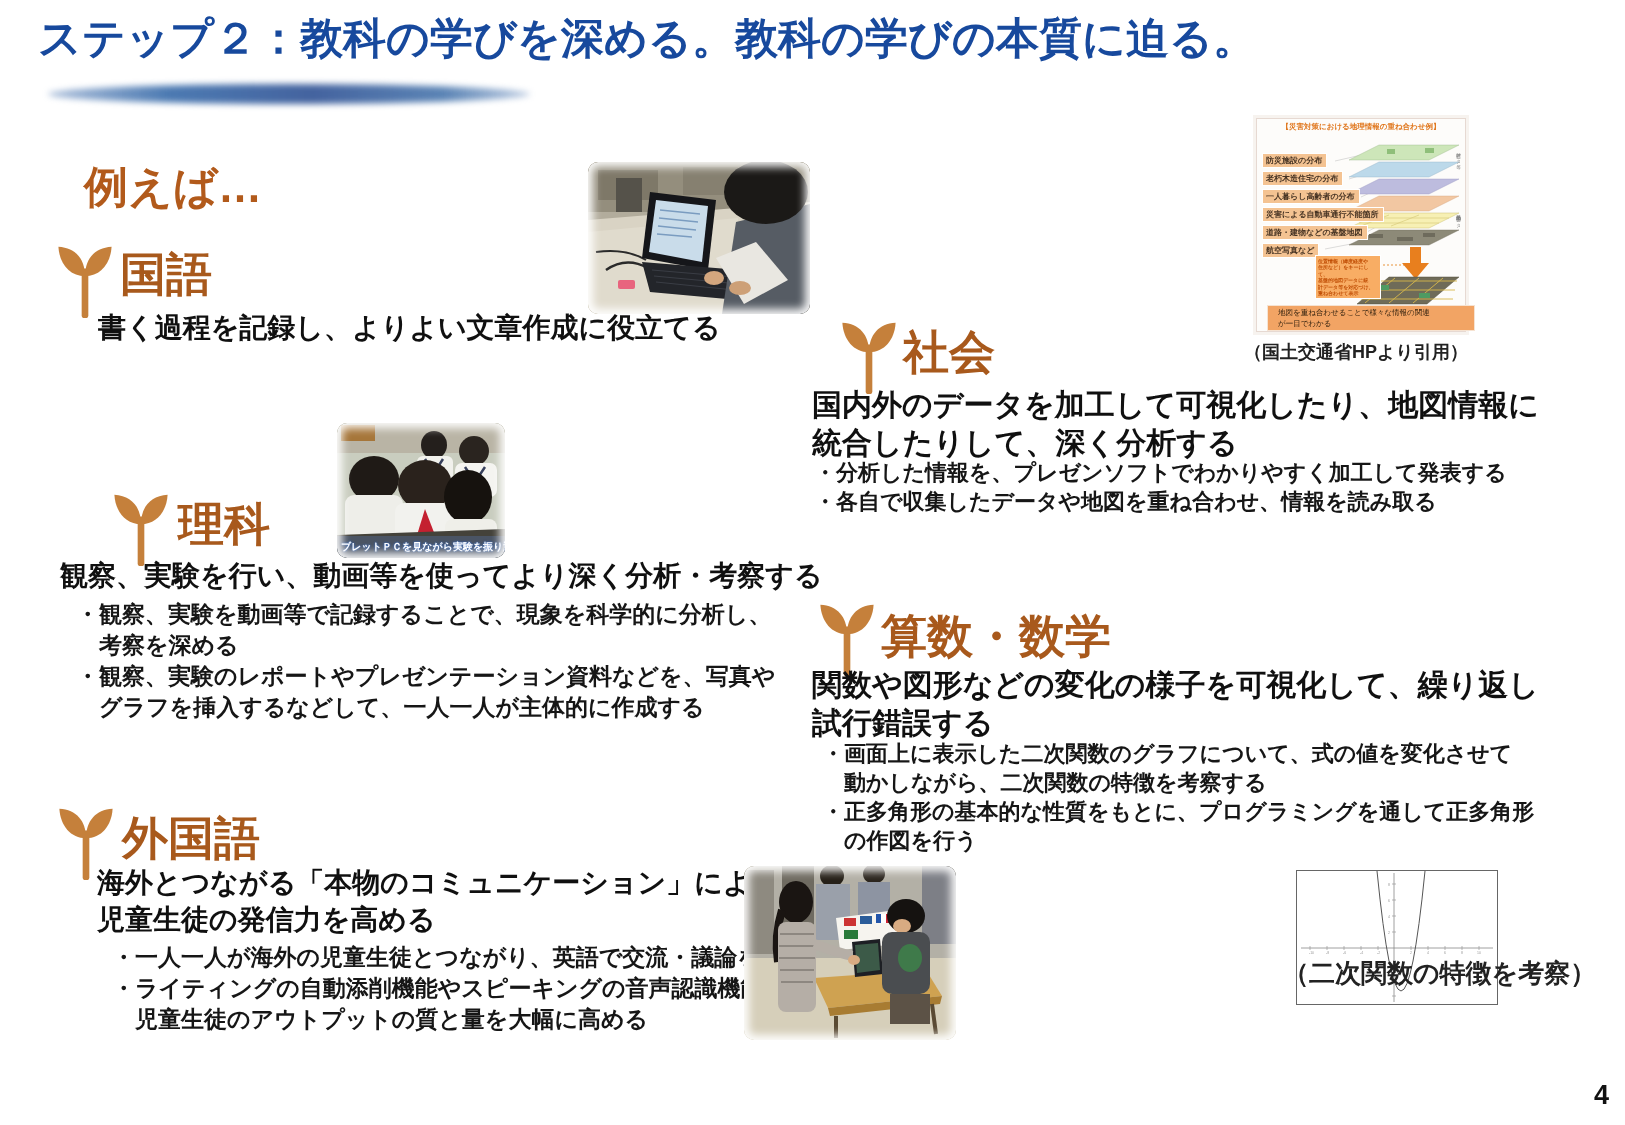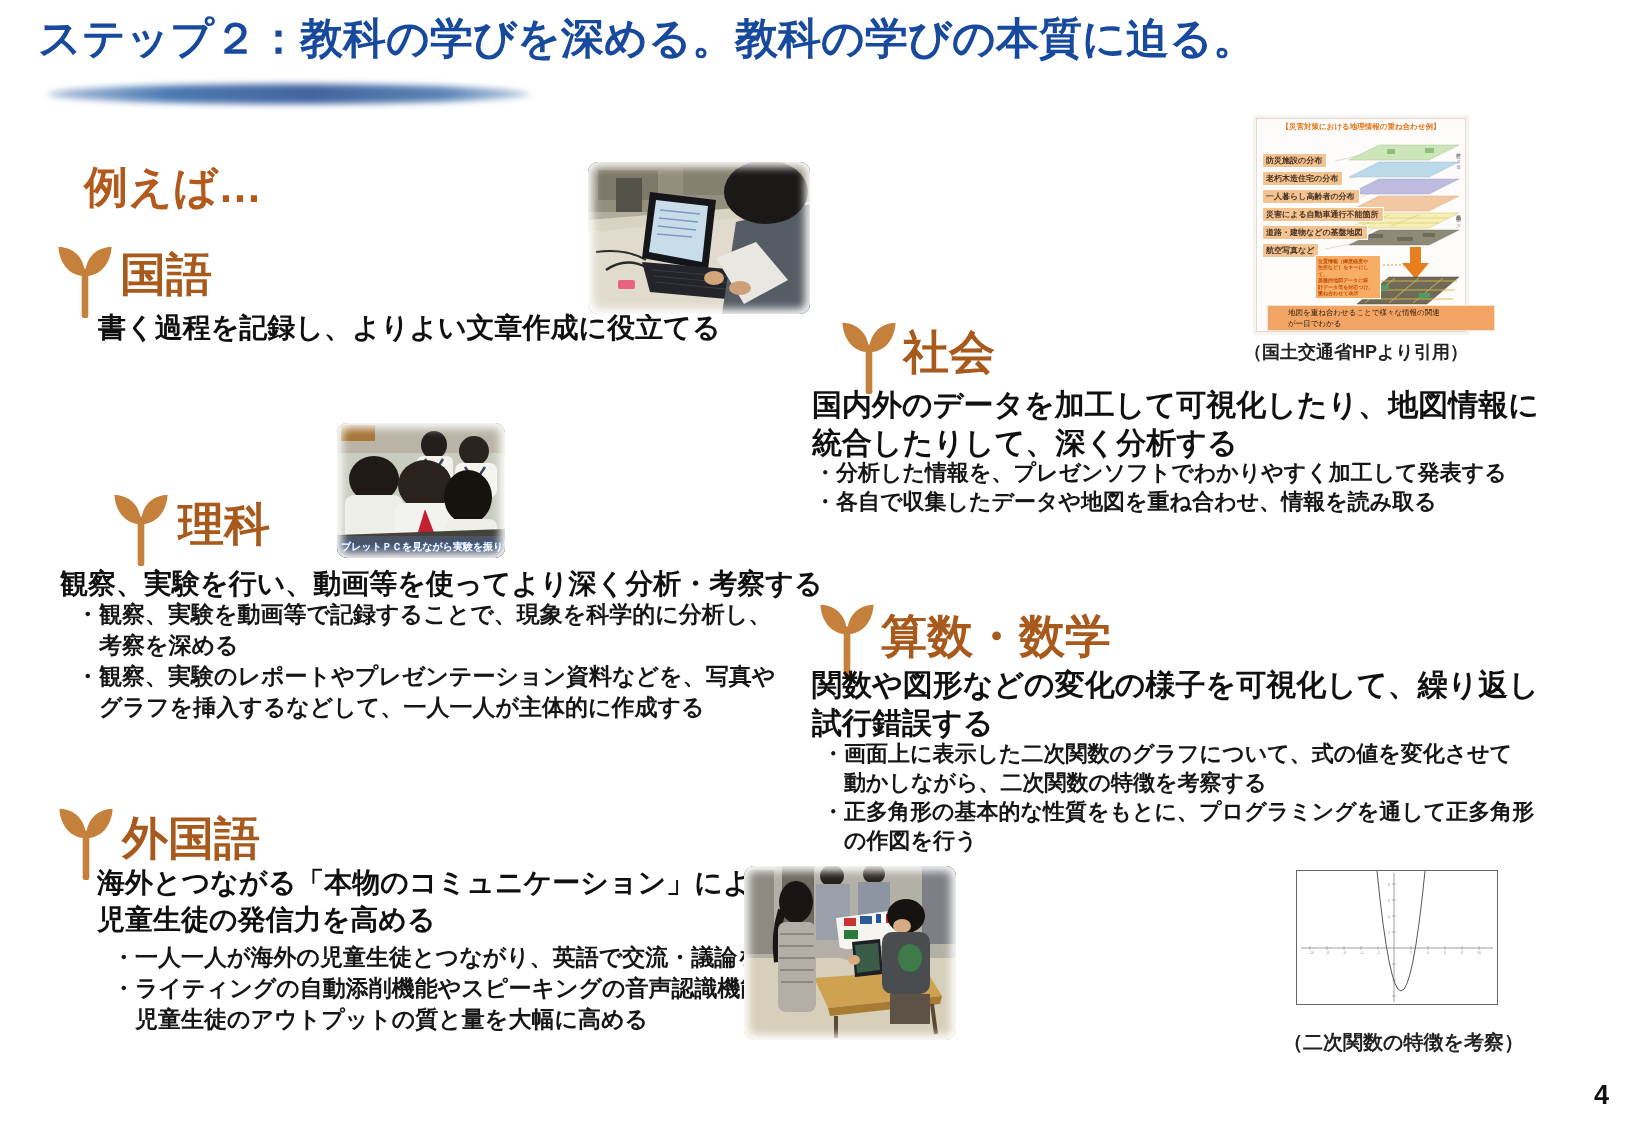--- a/index.html
+++ b/index.html
@@ -20,21 +20,21 @@
   .bullets{position:absolute;font-weight:bold;color:#161616;}
   .bullets div{white-space:pre-line;}
 
   .pos-kokugo-icon{left:56px;top:242px;}
   .pos-kokugo-label{left:120px;top:244px;}
   .pos-kokugo-lead{left:62px;top:310px;margin-left:36px;}
   .pos-kokugo-bullets{left:80px;top:349px;font-size:21px;line-height:28px;}
 
   .pos-rika-icon{left:112px;top:490px;}
   .pos-rika-label{left:178px;top:494px;}
-  .pos-rika-lead{left:60px;top:558px;margin-top:8px;}
+  .pos-rika-lead{left:60px;top:558px;}
   .pos-rika-bullets{left:76px;top:599px;font-size:23px;line-height:31px;}
 
   .pos-gaikokugo-icon{left:57px;top:804px;}
   .pos-gaikokugo-label{left:122px;top:808px;}
   .pos-gaikokugo-lead{left:97px;top:864px;line-height:37px;}
   .pos-gaikokugo-bullets{left:112px;top:942px;font-size:23px;line-height:31px;}
 
   .pos-shakai-icon{left:840px;top:318px;}
   .pos-shakai-label{left:903px;top:322px;}
   .pos-shakai-lead{left:812px;top:386px;}
@@ -61,26 +61,26 @@
   
   .mapcard{position:absolute;left:1256px;top:118px;width:208px;height:212px;background:#fdfcfa;
            border:1px solid #e6d9d2;box-shadow:0 0 0 3px #f7f3ef;}
   .dtitle{position:absolute;top:3px;left:2px;right:2px;text-align:center;font-size:7.5px;
           font-weight:bold;color:#e0761c;white-space:nowrap;}
   .chip{position:absolute;left:5px;background:#f4c392;border:1px solid #ffffff;
         padding:1px 4px 1px 3px;font-size:8px;font-weight:bold;color:#463323;white-space:nowrap;}
   .mapnote{position:absolute;left:58px;top:136px;width:60px;background:#f8ad64;border:1px solid #fff;
            font-size:5px;line-height:6.4px;font-weight:bold;color:#c14f06;padding:2px;white-space:pre-line;}
   .mapbottom{position:absolute;left:10px;top:186px;width:186px;background:#f2a464;border:1px solid #f6e3d2;
-             font-size:7.5px;line-height:11px;color:#33220f;padding:1px 20px;white-space:pre-line;}
+             font-size:7.5px;line-height:11px;color:#33220f;padding:1px 10px;white-space:pre-line;}
   .sidelabel{position:absolute;writing-mode:vertical-rl;font-size:4.5px;color:#777;letter-spacing:.5px;}
 
   .graphbox{position:absolute;left:1296px;top:870px;width:200px;height:133px;background:#fff;
             border:1px solid #666;}
-  .graph-caption{position:absolute;left:1283px;top:1029px;font-size:20px;font-weight:bold;color:#222;white-space:nowrap;}
+  .graph-caption{position:absolute;left:1283px;top:956px;font-size:26px;font-weight:bold;color:#222;white-space:nowrap;}
   .pagenum{position:absolute;left:1594px;top:1080px;font-size:27px;font-weight:bold;color:#111;}
 </style>
 </head>
 <body>
 
 <div class="slide">
 
   <h1 class="title">ステップ２：教科の学びを深める。教科の学びの本質に迫る。</h1>
   <div class="brush"></div>
   <div class="intro">例えば…</div>

